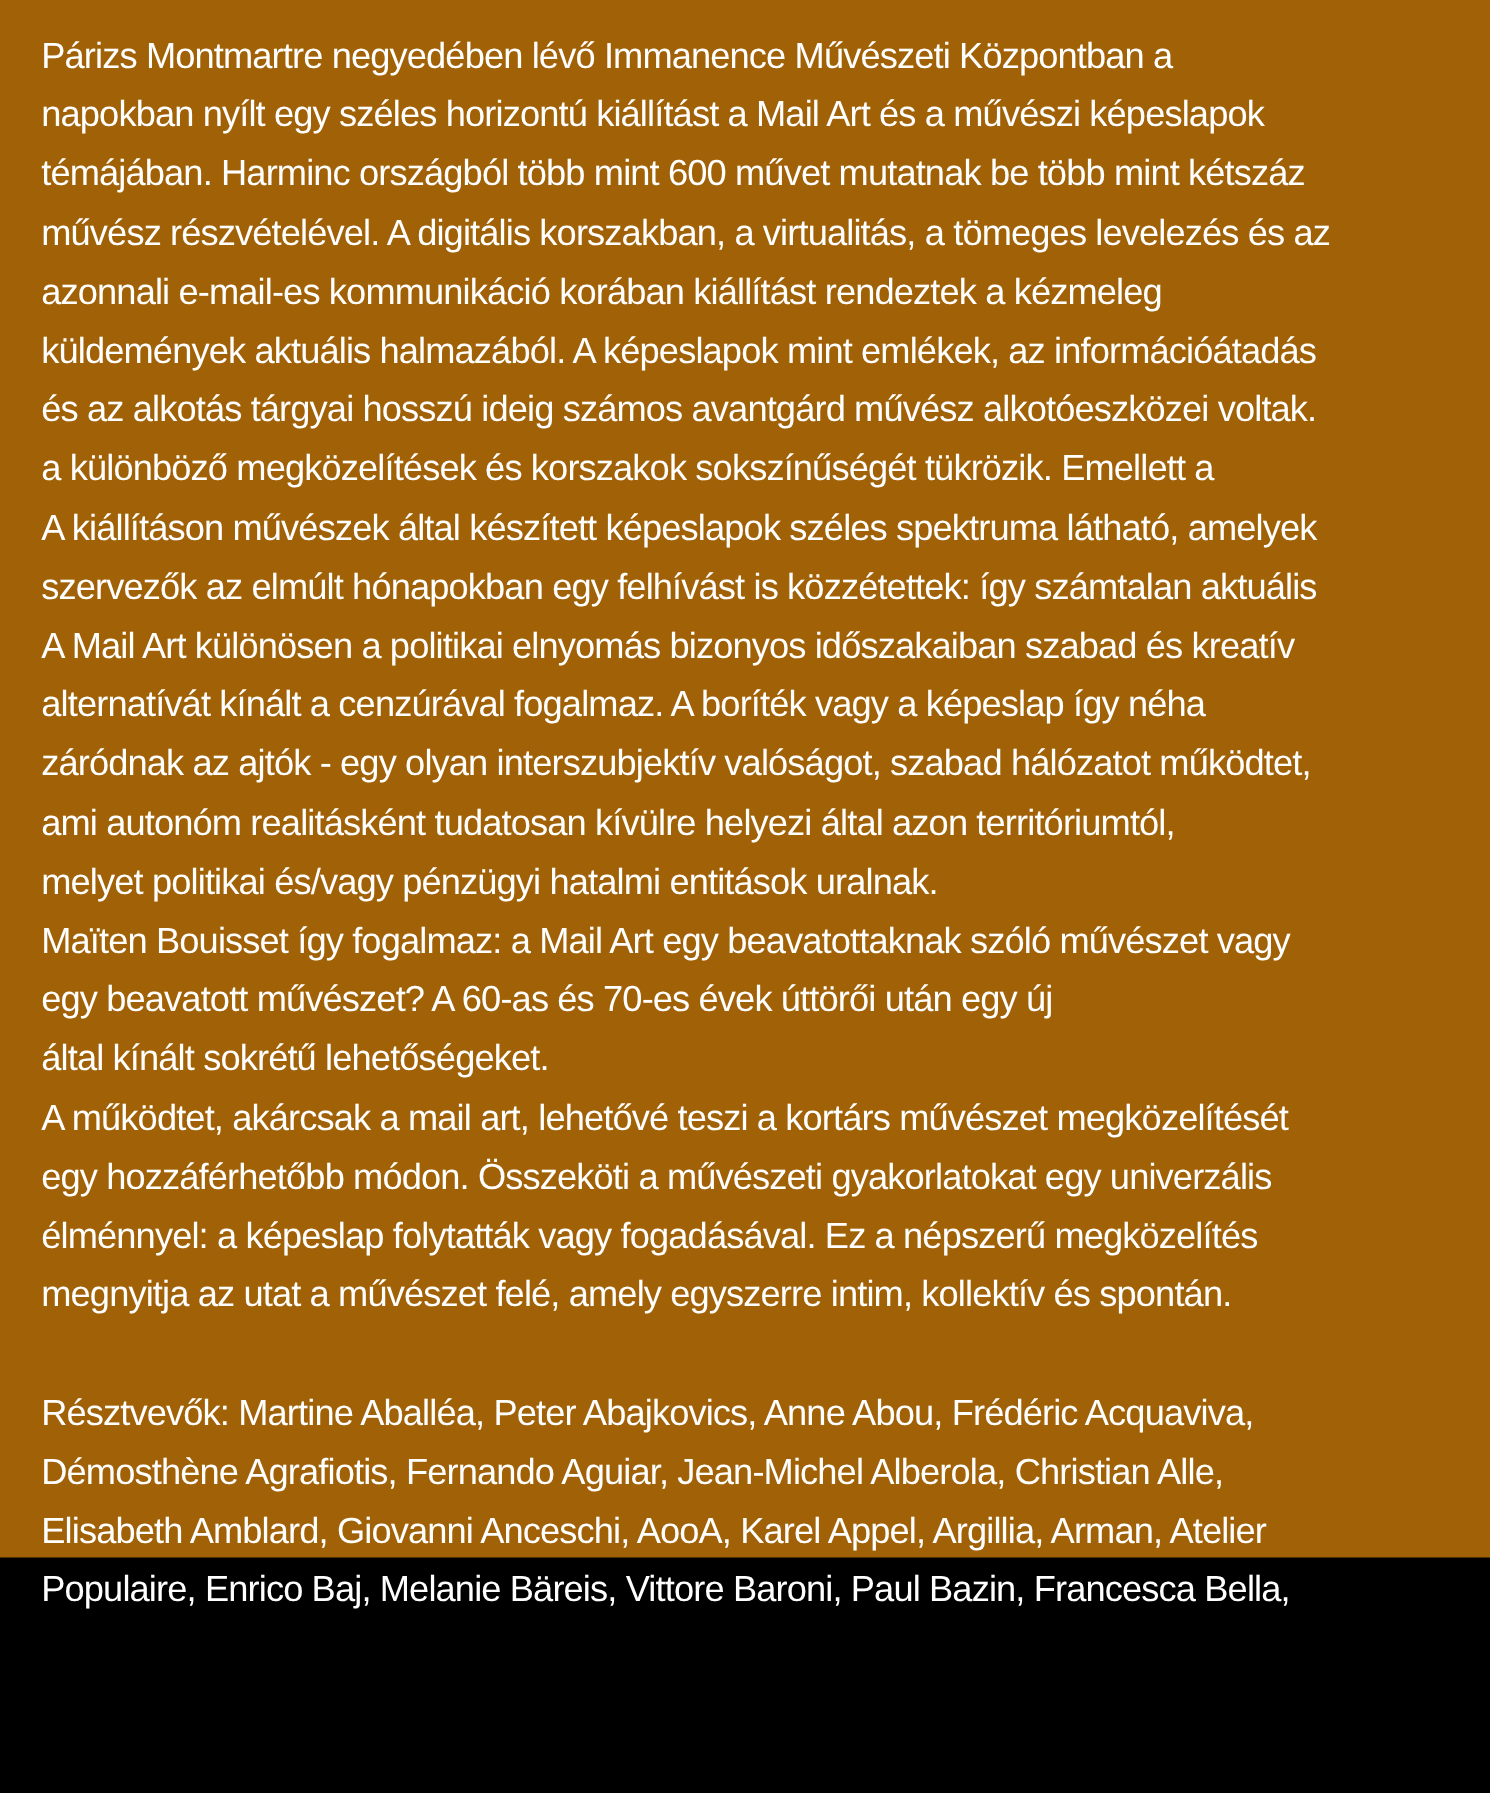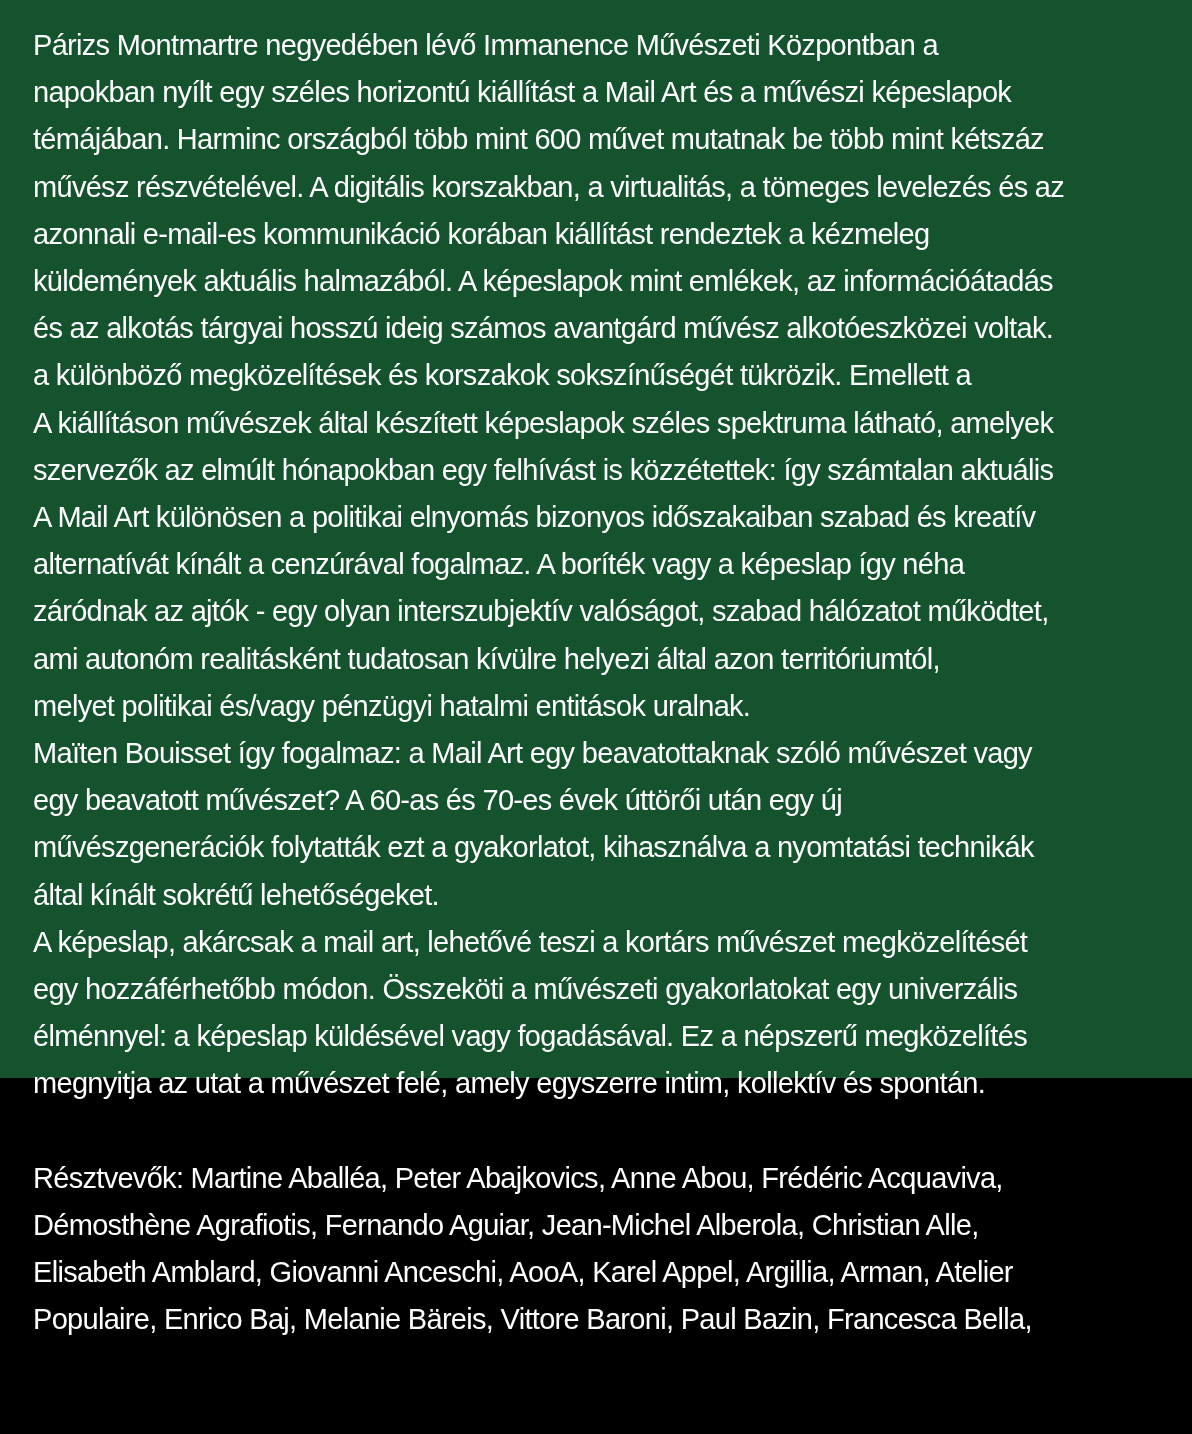--- a/index.html
+++ b/index.html
@@ -6,22 +6,22 @@
     margin: 0;
     padding: 0;
     background: #000000;
     width: 1192px;
     height: 1434px;
     overflow: hidden;
   }
   .page {
     box-sizing: border-box;
     width: 1192px;
-    height: 1078px;
-    background: #14532d;
+    height: 1246px;
+    background: #a16207;
     padding: 22px 18px 0 33px;
   }
   .text-line {
     font-family: "Liberation Sans", "DejaVu Sans", sans-serif;
     font-size: 29px;
     font-weight: 400;
     letter-spacing: -0.7px;
     line-height: 47.2px;
     min-height: 47.2px;
     color: #ffffff;
@@ -42,24 +42,23 @@
   <div class="text-line">a különböző megközelítések és korszakok sokszínűségét tükrözik. Emellett a</div>
   <div class="text-line">A kiállításon művészek által készített képeslapok széles spektruma látható, amelyek</div>
   <div class="text-line">szervezők az elmúlt hónapokban egy felhívást is közzétettek: így számtalan aktuális</div>
   <div class="text-line">A Mail Art különösen a politikai elnyomás bizonyos időszakaiban szabad és kreatív</div>
   <div class="text-line">alternatívát kínált a cenzúrával fogalmaz. A boríték vagy a képeslap így néha</div>
   <div class="text-line">záródnak az ajtók - egy olyan interszubjektív valóságot, szabad hálózatot működtet,</div>
   <div class="text-line">ami autonóm realitásként tudatosan kívülre helyezi által azon territóriumtól,</div>
   <div class="text-line">melyet politikai és/vagy pénzügyi hatalmi entitások uralnak.</div>
   <div class="text-line">Maïten Bouisset így fogalmaz: a Mail Art egy beavatottaknak szóló művészet vagy</div>
   <div class="text-line">egy beavatott művészet? A 60-as és 70-es évek úttörői után egy új</div>
-  <div class="text-line">művészgenerációk folytatták ezt a gyakorlatot, kihasználva a nyomtatási technikák</div>
   <div class="text-line">által kínált sokrétű lehetőségeket.</div>
-  <div class="text-line">A képeslap, akárcsak a mail art, lehetővé teszi a kortárs művészet megközelítését</div>
+  <div class="text-line">A működtet, akárcsak a mail art, lehetővé teszi a kortárs művészet megközelítését</div>
   <div class="text-line">egy hozzáférhetőbb módon. Összeköti a művészeti gyakorlatokat egy univerzális</div>
-  <div class="text-line">élménnyel: a képeslap küldésével vagy fogadásával. Ez a népszerű megközelítés</div>
+  <div class="text-line">élménnyel: a képeslap folytatták vagy fogadásával. Ez a népszerű megközelítés</div>
   <div class="text-line">megnyitja az utat a művészet felé, amely egyszerre intim, kollektív és spontán.</div>
   <div class="text-line"></div>
   <div class="text-line">Résztvevők: Martine Aballéa, Peter Abajkovics, Anne Abou, Frédéric Acquaviva,</div>
   <div class="text-line">Démosthène Agrafiotis, Fernando Aguiar, Jean-Michel Alberola, Christian Alle,</div>
   <div class="text-line">Elisabeth Amblard, Giovanni Anceschi, AooA, Karel Appel, Argillia, Arman, Atelier</div>
   <div class="text-line">Populaire, Enrico Baj, Melanie Bäreis, Vittore Baroni, Paul Bazin, Francesca Bella,</div>
 </div>
 
 </body></html>

